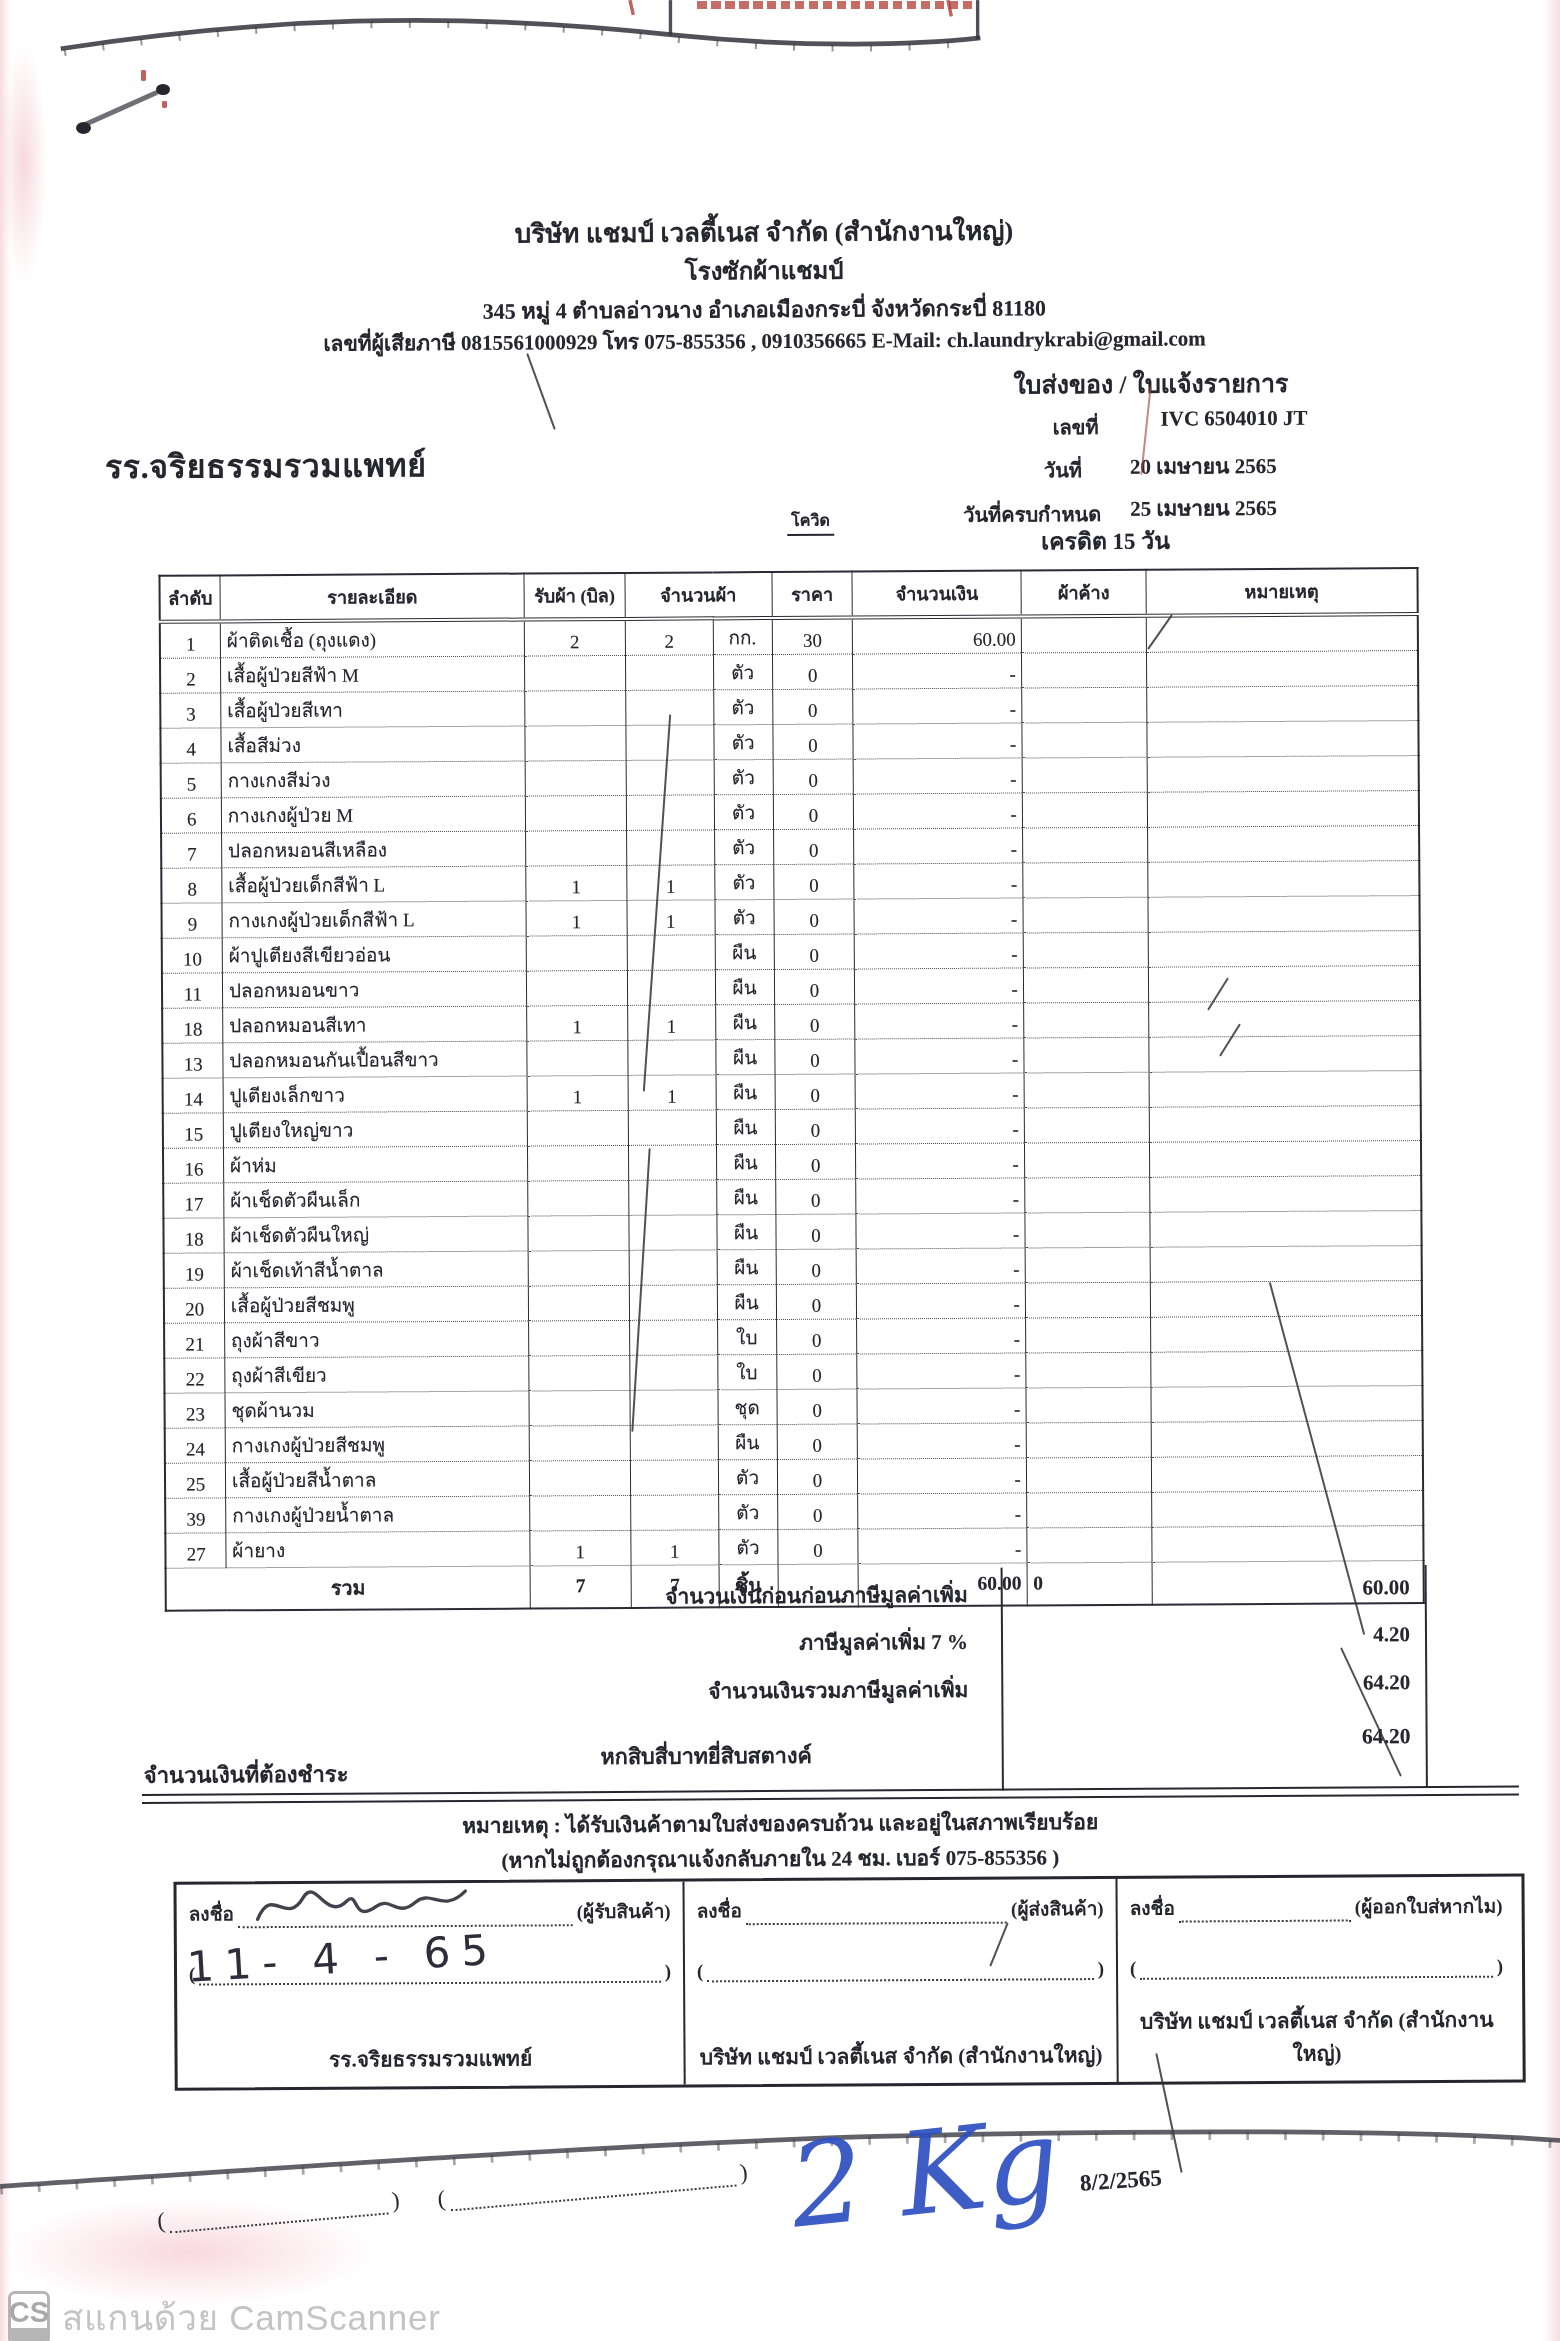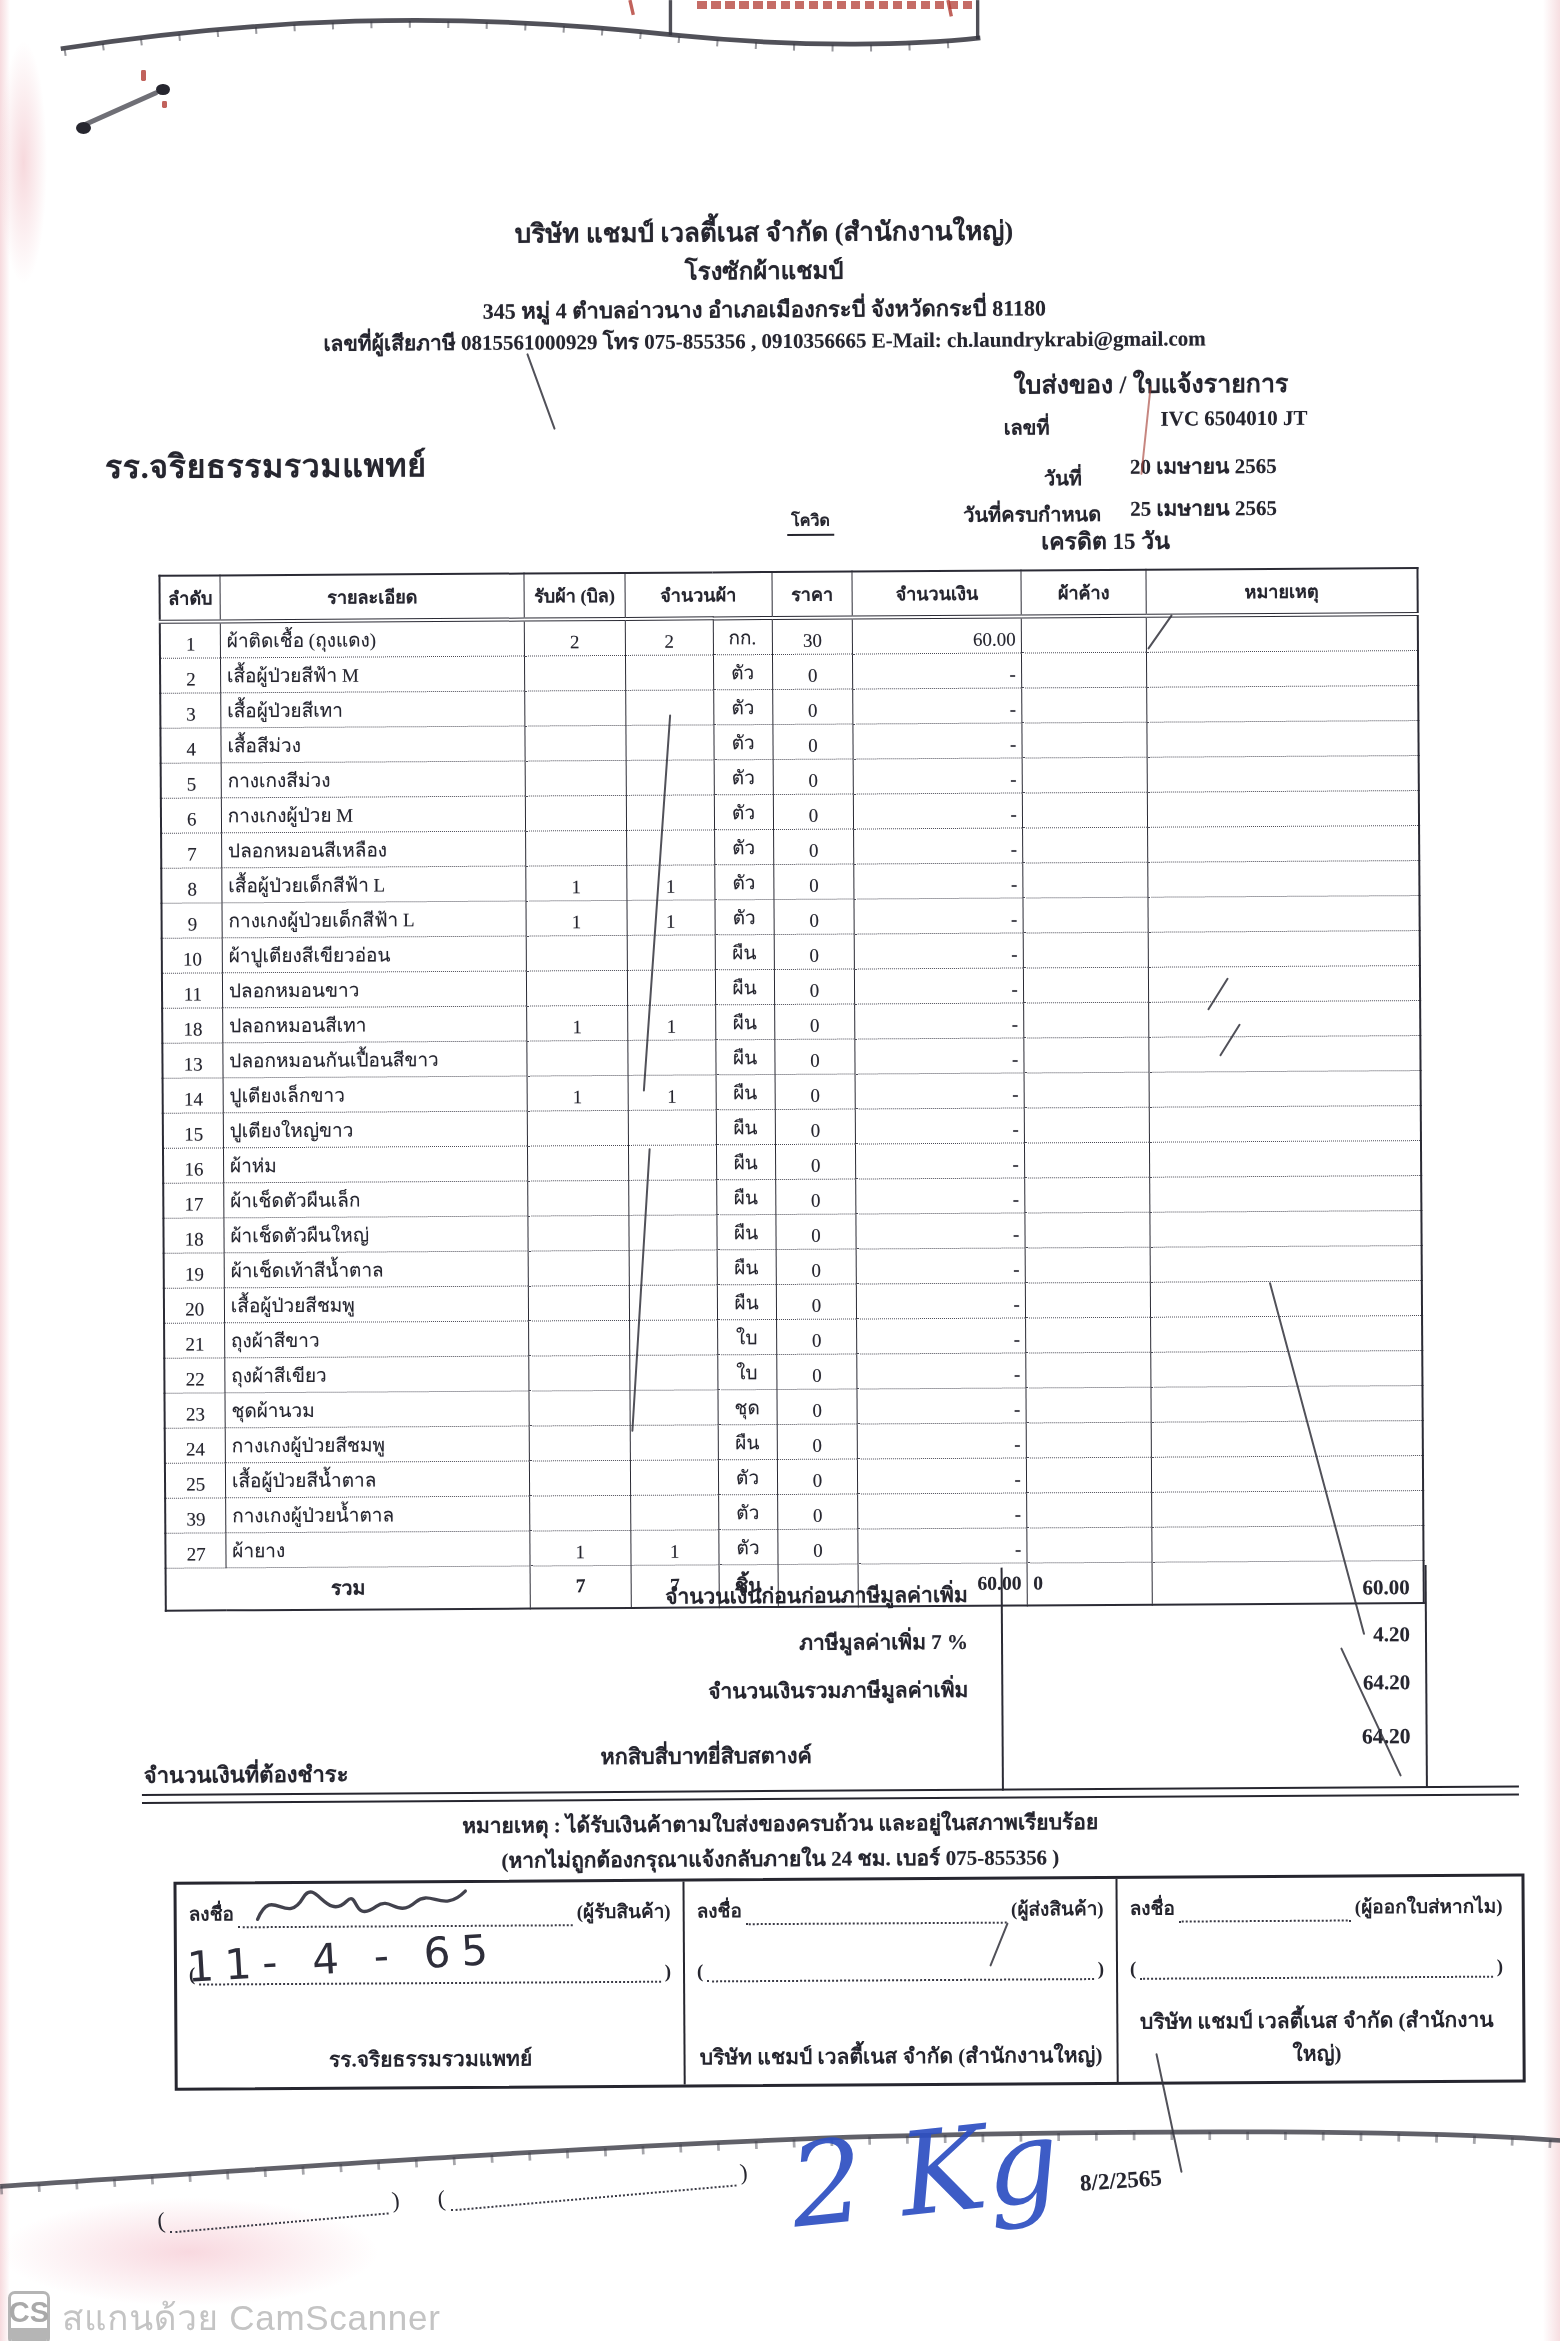--- a/index.html
+++ b/index.html
@@ -127,23 +127,23 @@
 <div class="abs doc-rotate">
 
   <div class="abs hdr ink">
     <div class="l1">บริษัท แชมป์ เวลตี้เนส จำกัด (สำนักงานใหญ่)</div>
     <div class="l2">โรงซักผ้าแชมป์</div>
     <div class="l3">345 หมู่ 4 ตำบลอ่าวนาง อำเภอเมืองกระบี่ จังหวัดกระบี่ 81180</div>
     <div class="l4">เลขที่ผู้เสียภาษี 0815561000929 โทร 075-855356 , 0910356665 E-Mail: ch.laundrykrabi@gmail.com</div>
   </div>
 
   <div class="abs meta-title ink">ใบส่งของ / ใบแจ้งรายการ</div>
-  <div class="abs meta-label ink" style="left:1008px;top:413px;">เลขที่</div>
+  <div class="abs meta-label ink" style="left:1057px;top:413px;">เลขที่</div>
   <div class="abs meta-value ink" style="left:1165px;top:409px;">IVC 6504010 JT</div>
-  <div class="abs meta-label ink" style="left:1048px;top:456px;margin-top:8px;">วันที่</div>
+  <div class="abs meta-label ink" style="left:1048px;top:456px;">วันที่</div>
   <div class="abs meta-value ink" style="left:1134px;top:452px;">20 เมษายน 2565</div>
   <div class="abs meta-label ink" style="left:967px;top:500px;">วันที่ครบกำหนด</div>
   <div class="abs meta-value ink" style="left:1134px;top:494px;">25 เมษายน 2565</div>
   <div class="abs credit ink">เครดิต 15 วัน</div>
   <div class="abs covid ink">โควิด</div>
 
   <div class="abs customer ink">รร.จริยธรรมรวมแพทย์</div>
 
   <table class="main ink">
     <colgroup>

